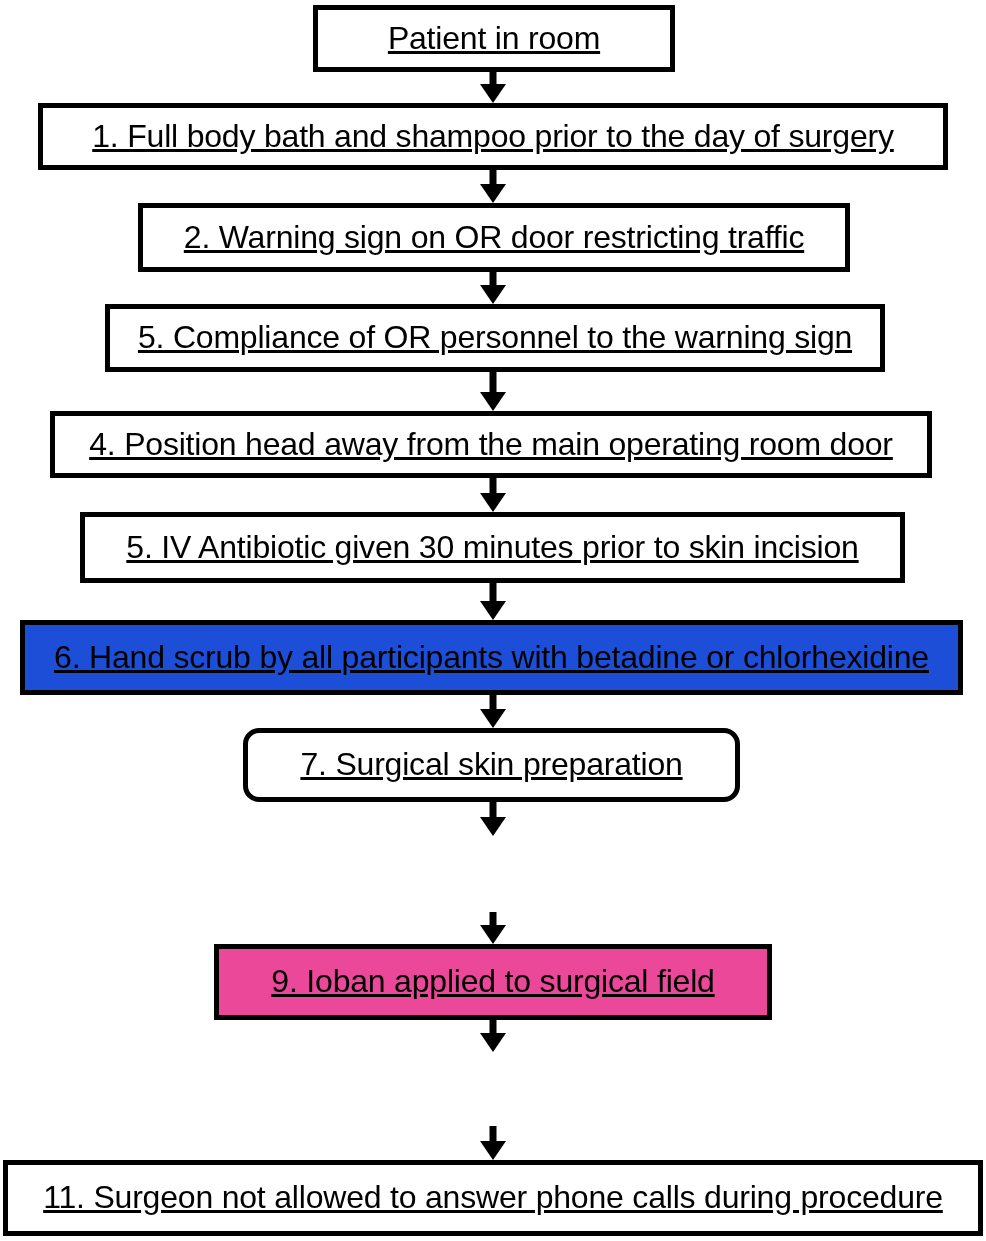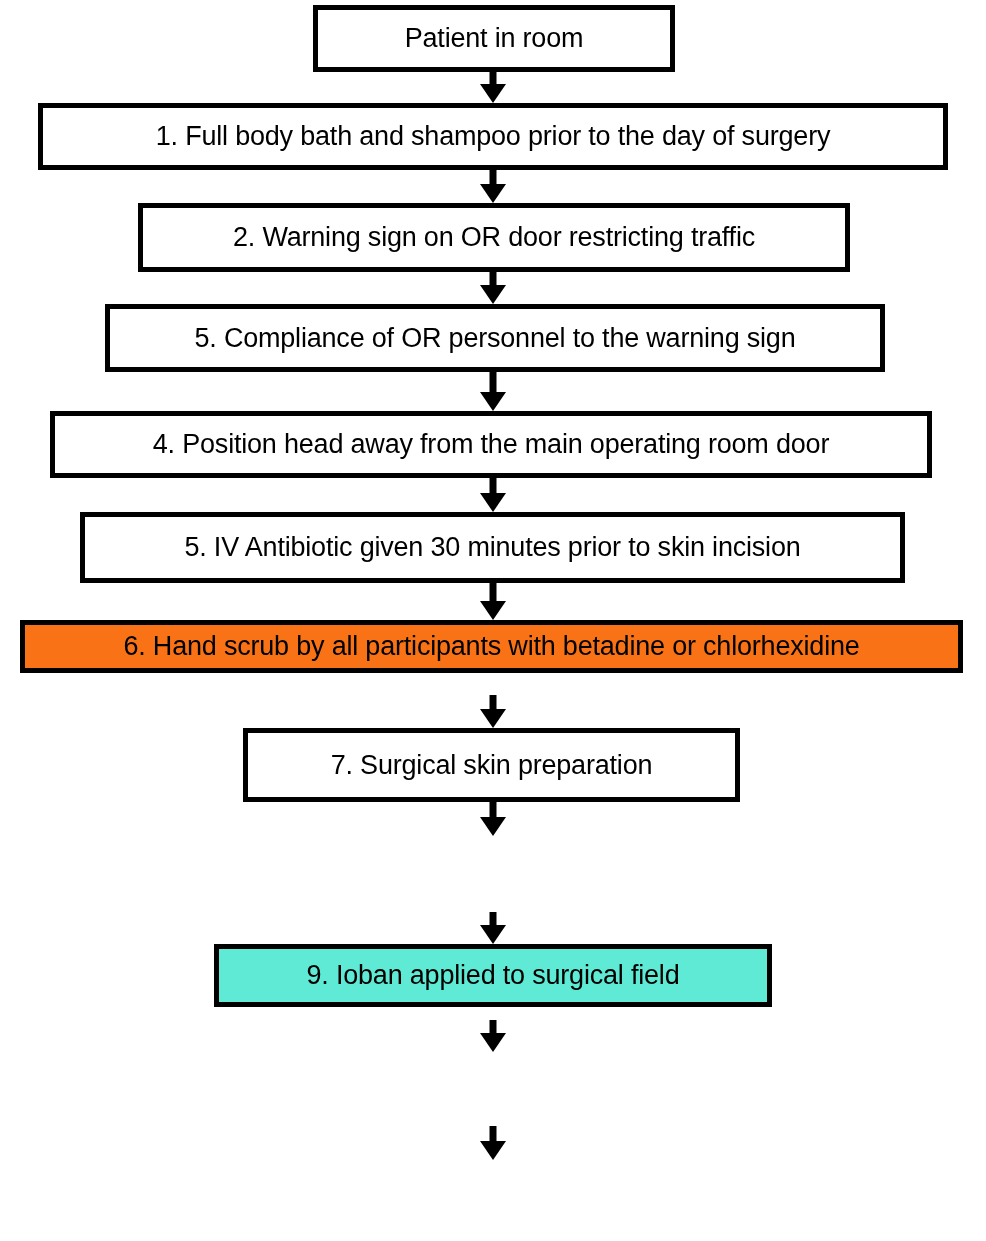--- a/index.html
+++ b/index.html
@@ -22,26 +22,27 @@
     box-sizing: border-box;
     border: 5px solid #000000;
     background: #ffffff;
     display: flex;
     align-items: center;
     justify-content: center;
     text-align: center;
   }
   .node-label {
     font-family: "Liberation Sans", sans-serif;
-    font-size: 27px;
+    font-size: 32px;
     line-height: 1.05;
     color: #000000;
     letter-spacing: -0.2px;
     white-space: nowrap;
     padding: 0 6px;
+    text-decoration: underline;
   }
   .connector {
     position: absolute;
     width: 26px;
     box-sizing: border-box;
   }
   .connector .stem {
     position: absolute;
     left: 50%;
     top: 0;
@@ -120,22 +121,25 @@
     </div>
     <div class="node" style="left: 105px; top: 304px; width: 780px; height: 68px; border-color: rgb(0, 0, 0); background: rgb(255, 255, 255);">
       <span class="node-label" style="color: rgb(0, 0, 0);">5. Compliance of OR personnel to the warning sign</span>
     </div>
     <div class="node" style="left: 50px; top: 411px; width: 882px; height: 67px; border-color: rgb(0, 0, 0); background: rgb(255, 255, 255);">
       <span class="node-label" style="color: rgb(0, 0, 0);">4. Position head away from the main operating room door</span>
     </div>
     <div class="node" style="left: 80px; top: 512px; width: 825px; height: 71px; border-color: rgb(0, 0, 0); background: rgb(255, 255, 255);">
       <span class="node-label" style="color: rgb(0, 0, 0);">5. IV Antibiotic given 30 minutes prior to skin incision</span>
     </div>
-    <div class="node" style="left: 20px; top: 620px; width: 943px; height: 53px; border-color: rgb(0, 0, 0); background: #f97316;">
+    <div class="node" style="left: 20px; top: 620px; width: 943px; height: 75px; border-color: rgb(0, 0, 0); background: #1d4ed8;">
       <span class="node-label" style="color: rgb(0, 0, 0);">6. Hand scrub by all participants with betadine or chlorhexidine</span>
     </div>
-    <div class="node" style="left: 243px; top: 728px; width: 497px; height: 74px; border-color: rgb(0, 0, 0); background: rgb(255, 255, 255);">
+    <div class="node" style="left: 243px; top: 728px; width: 497px; height: 74px; border-color: rgb(0, 0, 0); background: rgb(255, 255, 255); border-radius: 16px;">
       <span class="node-label" style="color: rgb(0, 0, 0);">7. Surgical skin preparation</span>
     </div>
-    <div class="node" style="left: 214px; top: 944px; width: 558px; height: 63px; border-color: rgb(0, 0, 0); background: #5eead4;">
+    <div class="node" style="left: 214px; top: 944px; width: 558px; height: 76px; border-color: rgb(0, 0, 0); background: #ec4899;">
       <span class="node-label" style="color: rgb(0, 0, 0);">9. Ioban applied to surgical field</span>
+    </div>
+    <div class="node" style="left: 3px; top: 1160px; width: 980px; height: 76px; border-color: rgb(0, 0, 0); background: rgb(255, 255, 255);">
+      <span class="node-label" style="color: rgb(0, 0, 0);">11. Surgeon not allowed to answer phone calls during procedure</span>
     </div>
   </div>
 
 </body></html>

